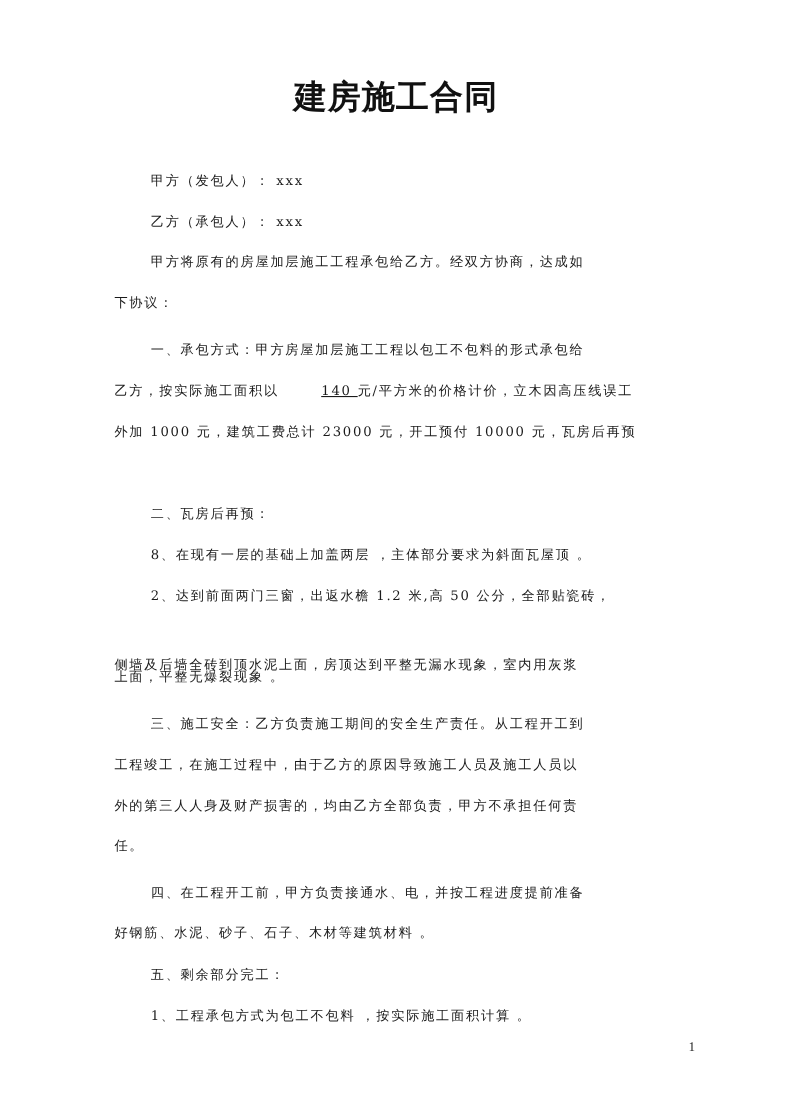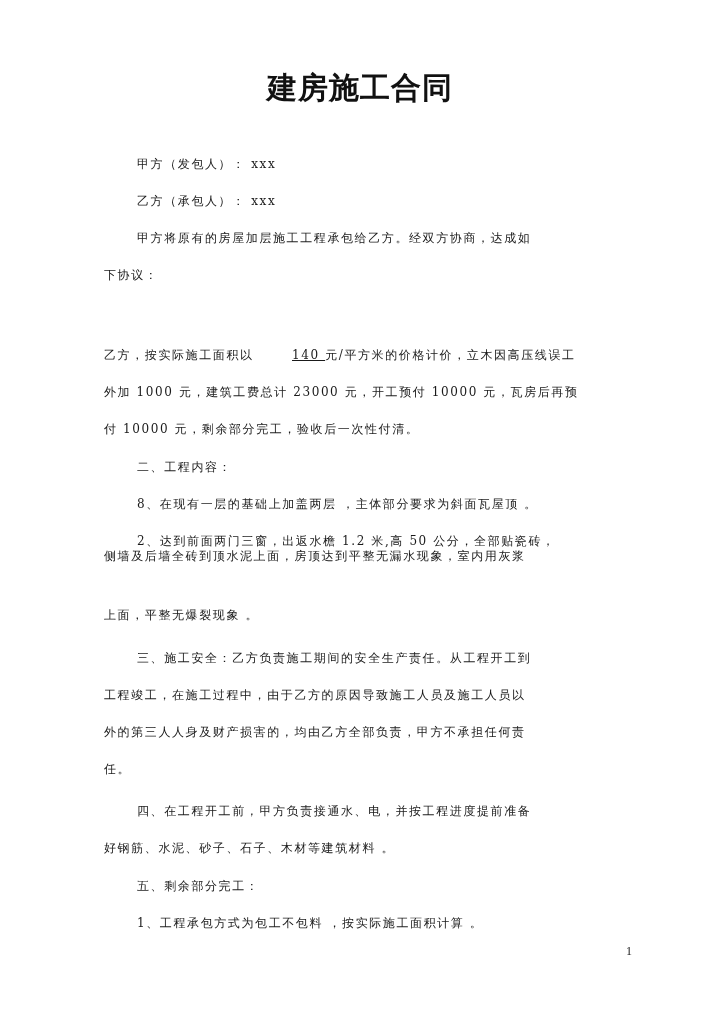--- a/index.html
+++ b/index.html
@@ -19,28 +19,28 @@
 <body>
 
 <div class="page">
   <div class="title">建房施工合同</div>
 
   <div class="line indent" style="top:153px">甲方（发包人）：  xxx</div>
   <div class="line indent" style="top:190px">乙方（承包人）：  xxx</div>
   <div class="line indent" style="top:227px">甲方将原有的房屋加层施工工程承包给乙方。经双方协商，达成如</div>
   <div class="line" style="top:264px">下协议：</div>
 
+  <div class="line indent" style="top:307px">一、承包方式：甲方房屋加层施工工程以包工不包料的形式承包给</div>
   <div class="line" style="top:344px"><span>乙方，按实际施工面积以 </span><span class="u">140 </span><span>元/平方米的价格计价，立木因高压线误工</span></div>
   <div class="line" style="top:381px">外加 1000 元，建筑工费总计  23000 元，开工预付 10000 元，瓦房后再预</div>
-  <div class="line" style="top:418px">付 10000 元，剩余部分完工，验收后一次性付清。</div>
 
-  <div class="line indent" style="top:456px">二、工程内容：</div>
+  <div class="line indent" style="top:456px">二、瓦房后再预：</div>
   <div class="line indent" style="top:493px">8、在现有一层的基础上加盖两层 ，主体部分要求为斜面瓦屋顶 。</div>
   <div class="line indent" style="top:530px">2、达到前面两门三窗，出返水檐 1.2 米,高 50 公分，全部贴瓷砖，</div>
-  <div class="line" style="top:545px">侧墙及后墙全砖到顶水泥上面，房顶达到平整无漏水现象，室内用灰浆</div>
+  <div class="line" style="top:593px">侧墙及后墙全砖到顶水泥上面，房顶达到平整无漏水现象，室内用灰浆</div>
   <div class="line" style="top:604px">上面，平整无爆裂现象 。</div>
 
   <div class="line indent" style="top:647px">三、施工安全：乙方负责施工期间的安全生产责任。从工程开工到</div>
   <div class="line" style="top:684px">工程竣工，在施工过程中，由于乙方的原因导致施工人员及施工人员以</div>
   <div class="line" style="top:721px">外的第三人人身及财产损害的，均由乙方全部负责，甲方不承担任何责</div>
   <div class="line" style="top:758px">任。</div>
 
   <div class="line indent" style="top:800px">四、在工程开工前，甲方负责接通水、电，并按工程进度提前准备</div>
   <div class="line" style="top:837px">好钢筋、水泥、砂子、石子、木材等建筑材料 。</div>
 

